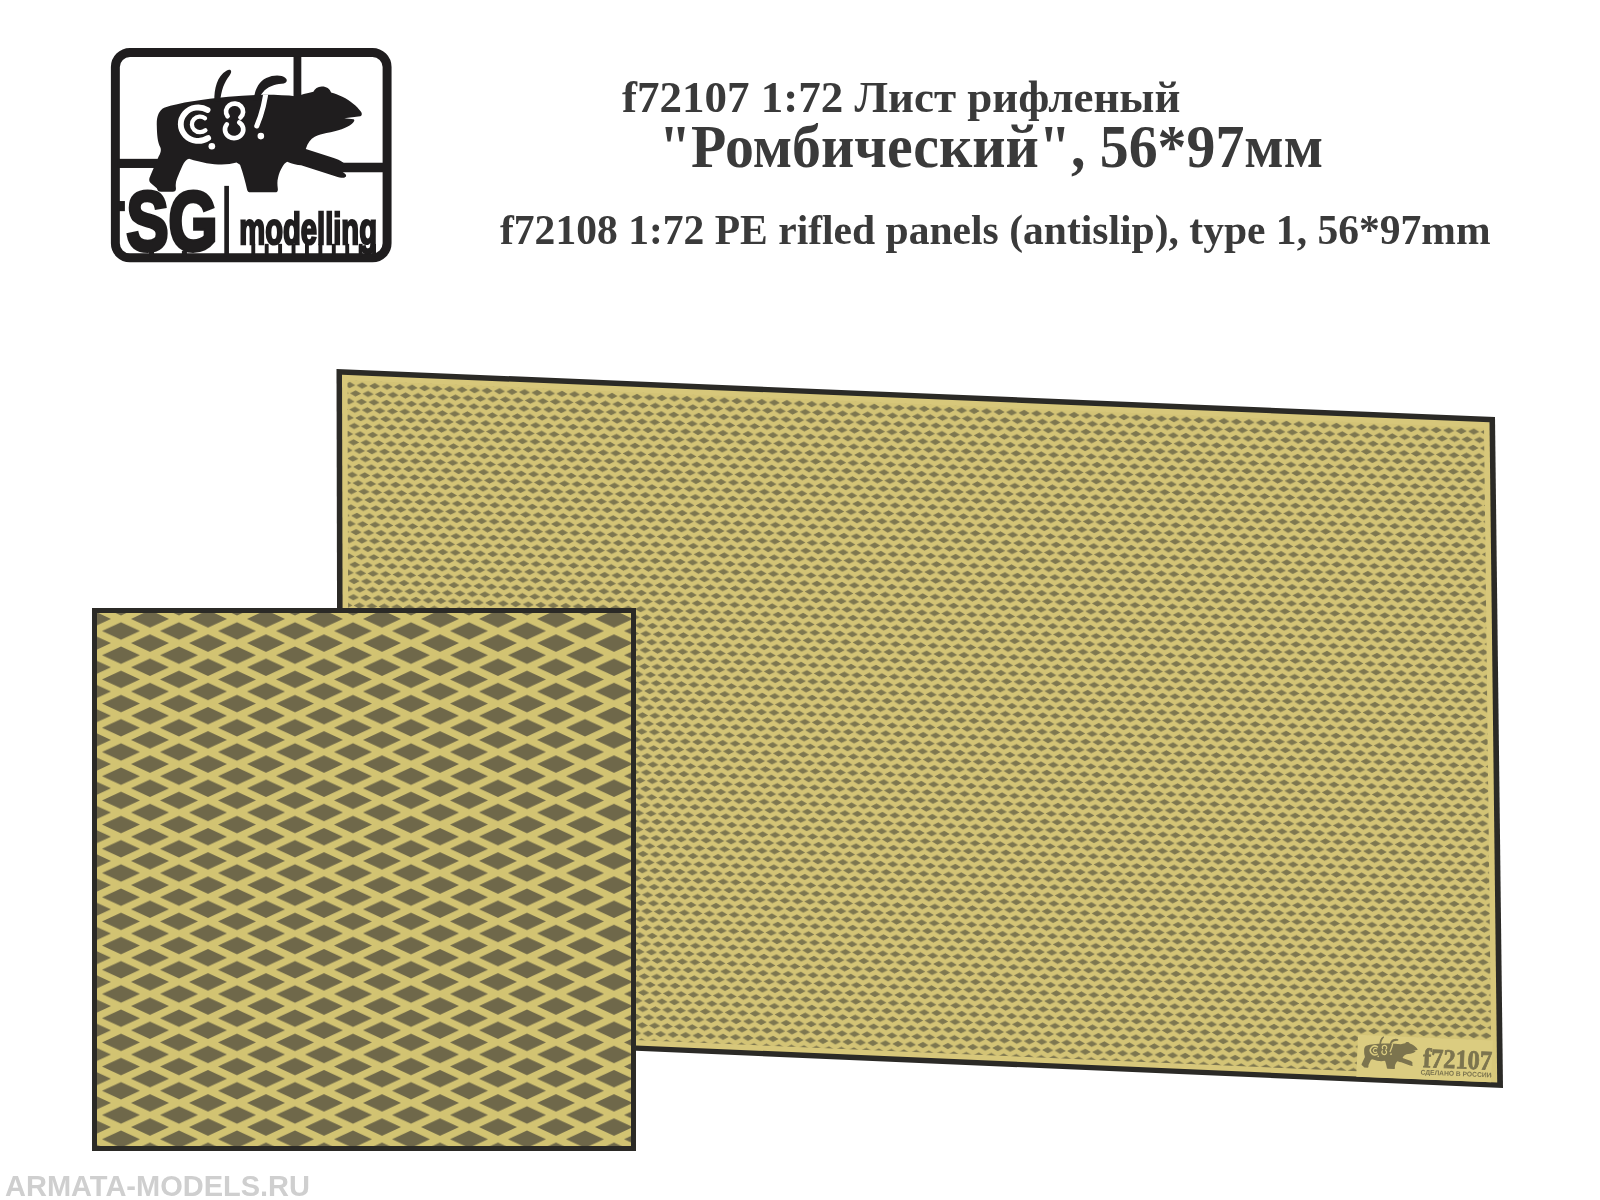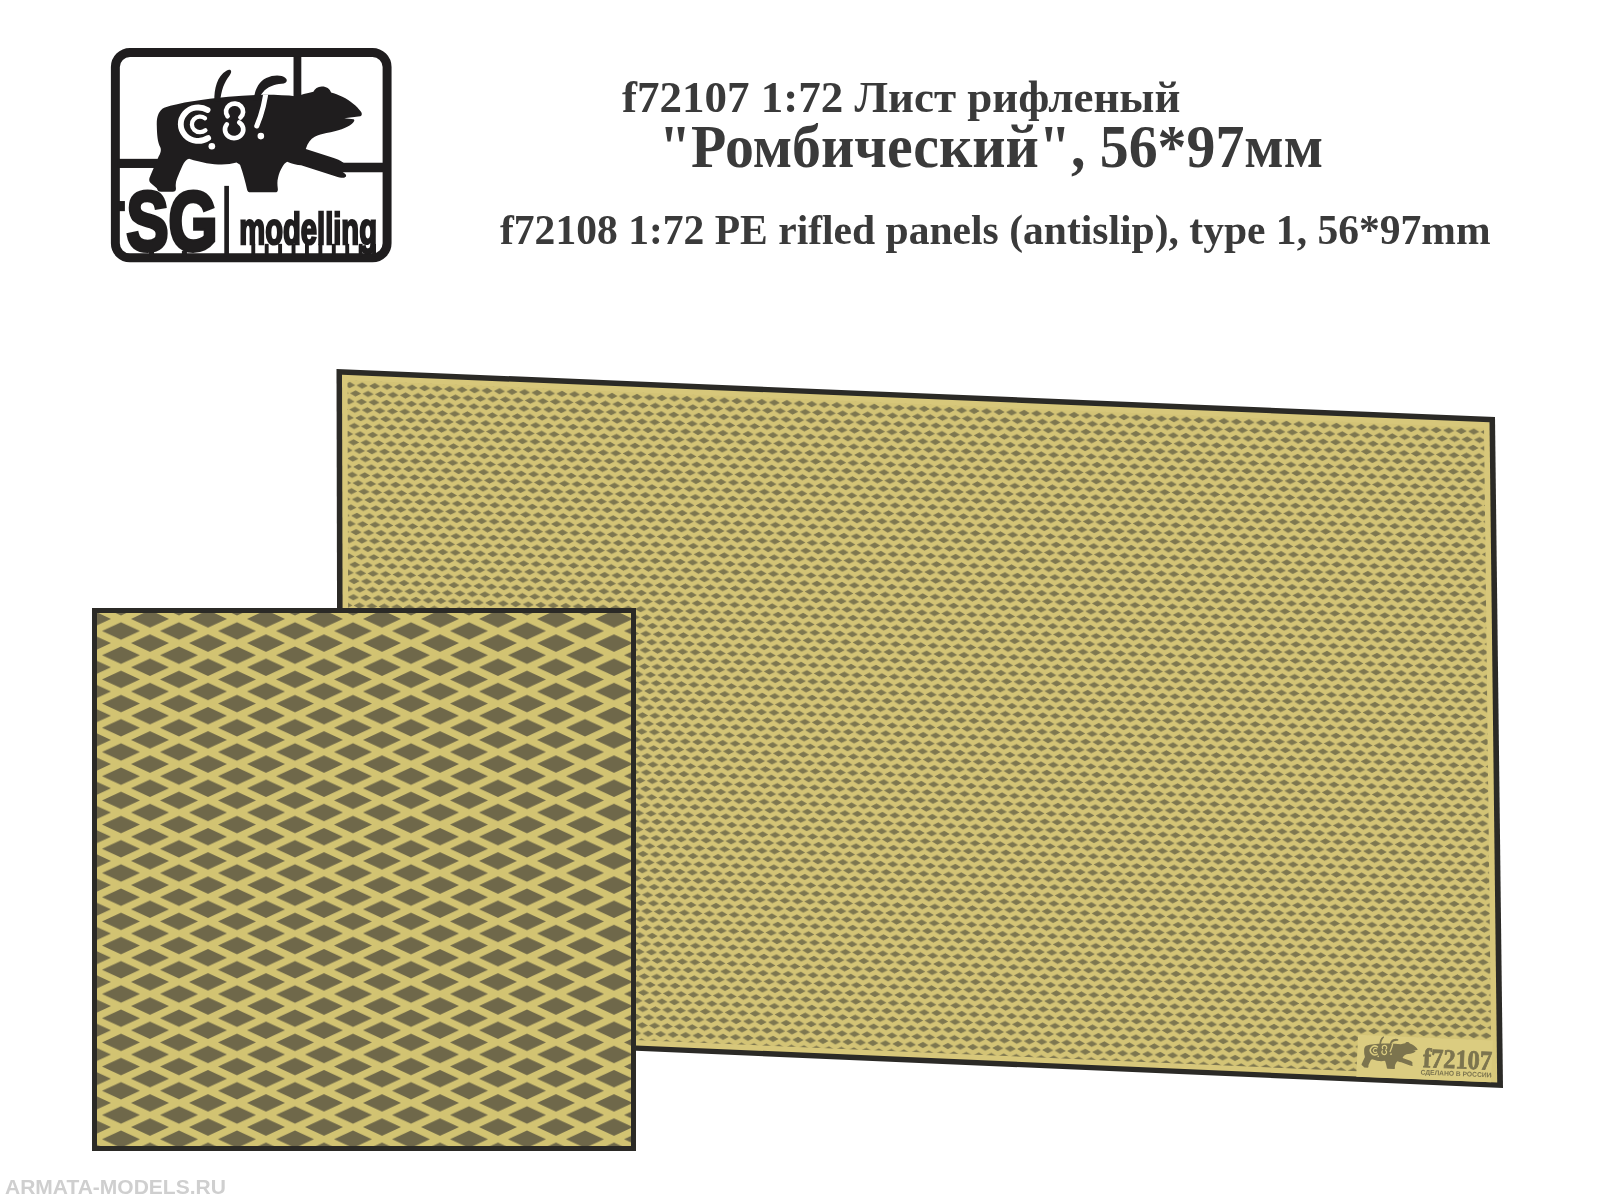--- a/index.html
+++ b/index.html
@@ -160,13 +160,13 @@
     </g>
   </g>
 </svg>
 
 <div class="abs tw" id="t1" style="left:622px;top:67px;font-size:45px;line-height:60.4px;transform:scaleX(1);">f72107 1:72 Лист рифленый</div>
 
 <div class="abs tw" id="t2" style="left:659px;top:117.4px;font-size:60.4px;line-height:60.4px;transform:scaleX(0.957);">"Ромбический", 56*97мм</div>
 
 <div class="abs tw" id="t3" style="left:500.4px;top:209px;font-size:42.5px;line-height:42.5px;transform:scaleX(0.978);">f72108 1:72 PE rifled panels (antislip), type 1, 56*97mm</div>
 
-<div class="abs" id="wm" style="left:5px;top:1171.8px;font-family:'Liberation Sans',sans-serif;font-weight:700;font-size:21px;line-height:29px;color:#cfcfcf;">ARMATA-MODELS.RU</div>
+<div class="abs" id="wm" style="left:5px;top:1171.8px;font-family:'Liberation Sans',sans-serif;font-weight:700;font-size:29px;line-height:29px;color:#cfcfcf;">ARMATA-MODELS.RU</div>
 
 </body></html>

